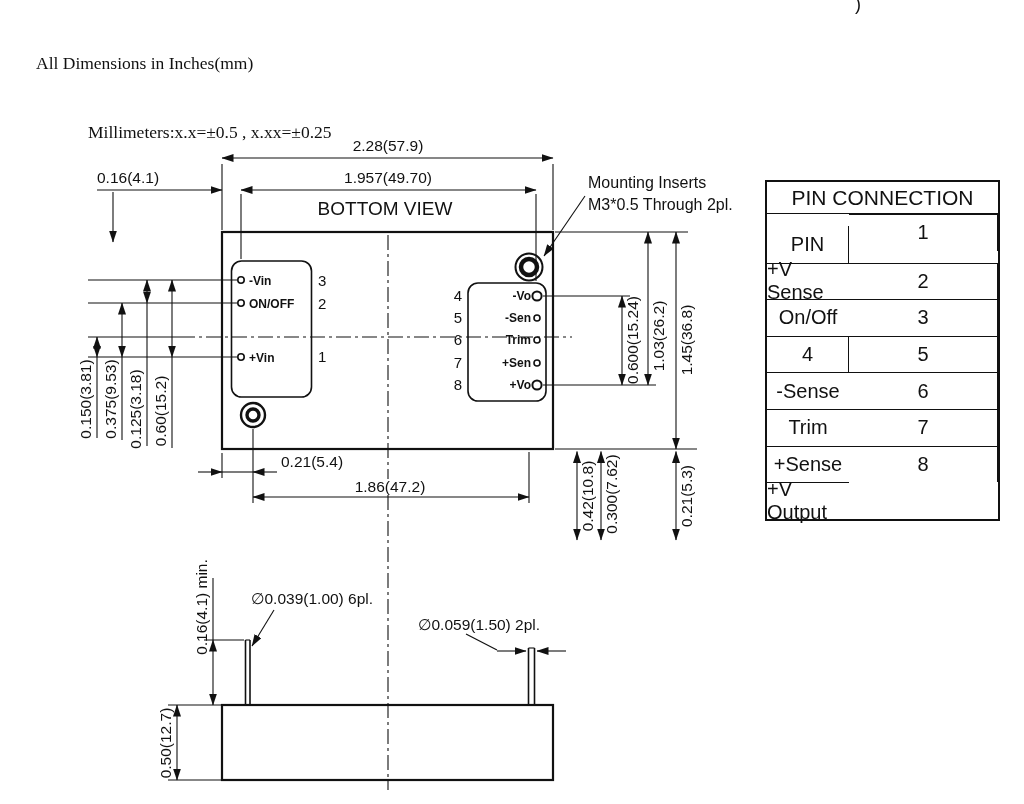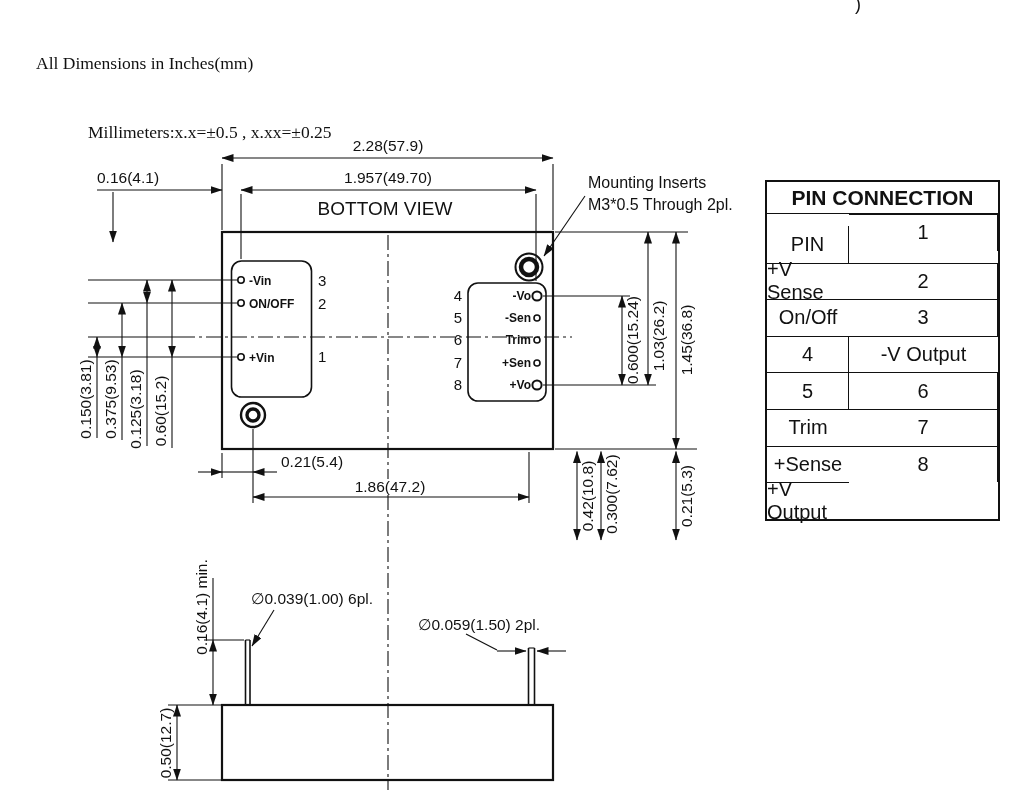--- a/index.html
+++ b/index.html
@@ -19,21 +19,21 @@
   svg rect.box { fill:none; stroke:#111; stroke-width:1.6; rx:10; }
   svg circle { fill:#fff; stroke:#111; }
   svg text { fill:#111; font-family:"Liberation Sans", sans-serif; }
   .t-dim { font-size:15.5px; }
   .t-pin { font-size:12px; font-weight:bold; }
   .t-num { font-size:15px; }
   .t-bv  { font-size:19px; }
   .t-note{ font-size:16px; }
 
   .pin-table { position:absolute; left:765px; top:180px; width:235px; border:2px solid #111; box-sizing:border-box; background:#fff; }
-  .t-title { height:31px; border-bottom:1.5px solid #111; display:flex; align-items:center; justify-content:center; font-size:21px;font-weight:bold; }
+  .t-title { height:31px; border-bottom:1.5px solid #111; display:flex; align-items:center; justify-content:center; font-size:21px; }
   .t-grid { display:grid; grid-template-columns:82px 1fr; }
   .t-grid > div { height:36.6px; display:flex; align-items:center; justify-content:center; font-size:20px; border-top:1.5px solid #111; box-sizing:border-box; }
   .t-grid > div.first { border-top:none;margin-top:12px; }
   .t-grid > div.cpin { border-right:1.5px solid #111; }
 </style>
 </head>
 <body>
 
 <div class="notes">
   <div>All Dimensions in Inches(mm)</div>
@@ -206,22 +206,22 @@
 <div class="pin-table">
   <div class="t-title">PIN CONNECTION</div>
   <div class="t-grid">
     <div class="first cpin">PIN</div>
     <div class="cpin">1</div>
     <div>+V Sense</div>
     <div class="cpin">2</div>
     <div>On/Off</div>
     <div class="cpin">3</div>
     <div class="cpin">4</div>
-    <div>-V Output</div>
     <div class="cpin">5</div>
+    <div>-Sense</div>
     <div class="cpin">6</div>
     <div>Trim</div>
     <div class="cpin">7</div>
     <div>+Sense</div>
     <div class="cpin">8</div>
     <div>+V Output</div>
   </div>
 </div>
 
 </body></html>

